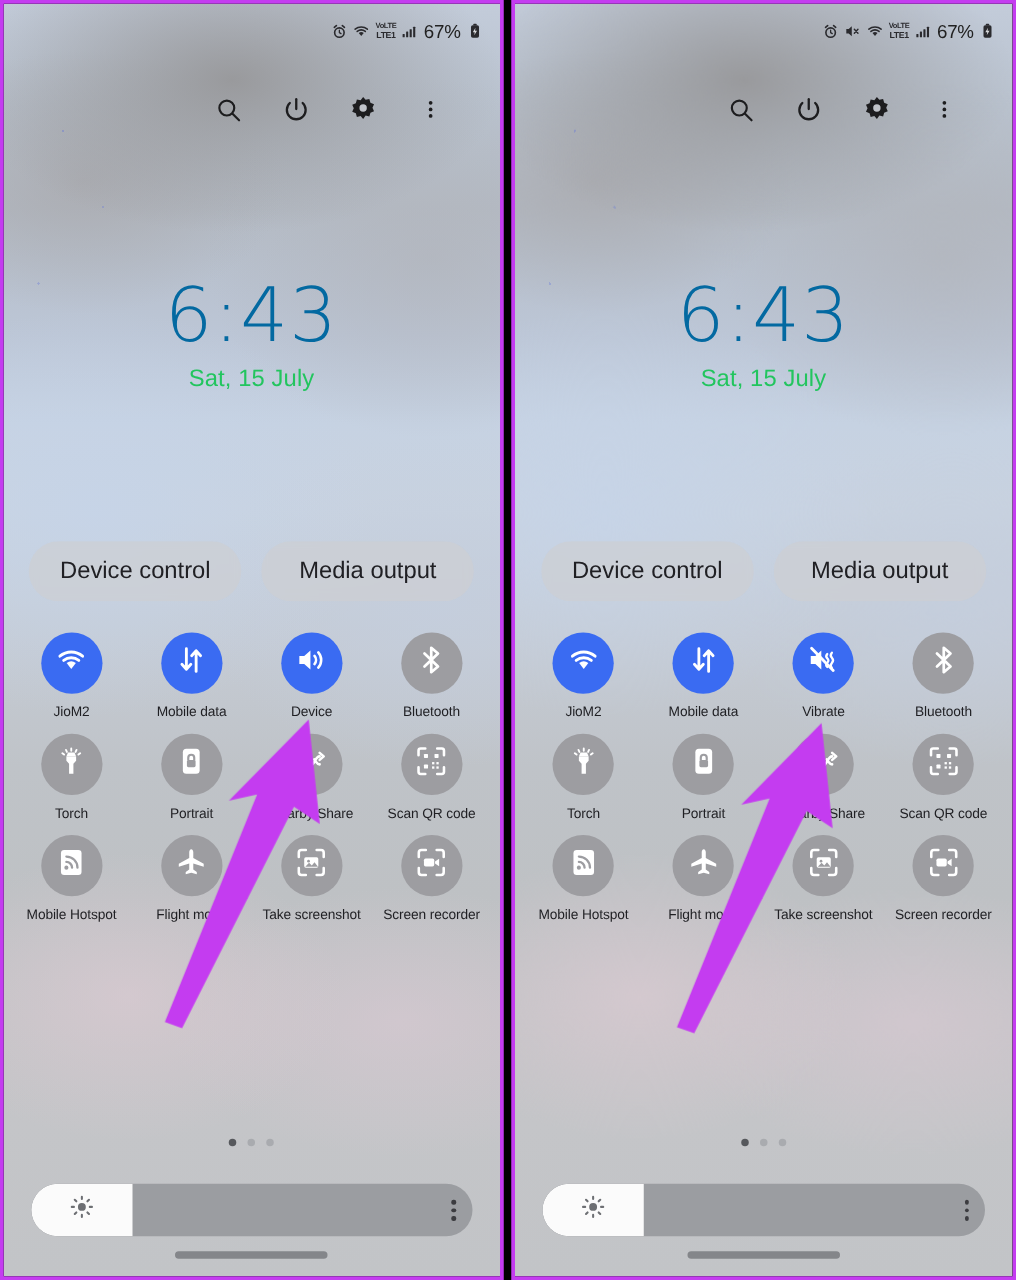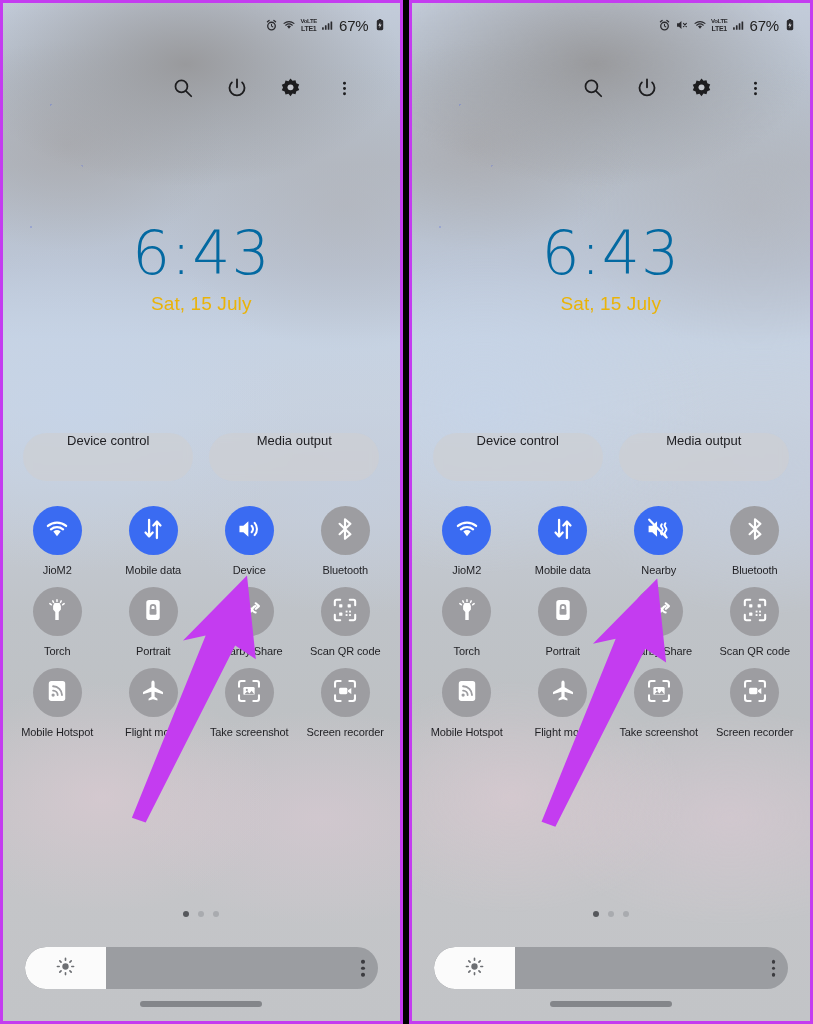--- a/index.html
+++ b/index.html
@@ -138,43 +138,44 @@
   .clock-time {
     font-family: "DejaVu Sans", sans-serif;
     font-size: 60px;
     font-weight: 300;
     color: #0369a1;
     letter-spacing: 1px;
     line-height: 68px;
   }
   .clock-date {
     font-size: 19px;
-    color: #eab308;
+    color: #22c55e;
     margin-top: 6px;
     letter-spacing: 0.1px;
   }
 
   
   .pill-row {
     position: absolute;
     top: 430px;
     left: 0; right: 0;
     display: flex;
     justify-content: center;
     gap: 16px;
     z-index: 4;
   }
   .pill {
     width: 170px;
     height: 48px;
     border-radius: 26px;
     background: rgba(205,207,211,0.72);
     display: flex;
+    align-items: center;
     justify-content: center;
-    font-size: 13px;
+    font-size: 19px;
     color: #202024;
     backdrop-filter: blur(4px);
   }
 
   
   .qs-grid {
     position: absolute;
     top: 503px;
     left: 0; right: 0;
     z-index: 4;
@@ -637,21 +638,21 @@
           </div>
           <div class="qs-tile">
             <div class="qs-circle on">
               <span><svg width="26" height="26" viewBox="0 0 24 24" fill="none">
                   <path d="M2.4 9.1h3.4L10.2 4.9v14.2L5.8 14.9H2.4z" fill="#ffffff"></path>
                   <path d="M3 3.4 19 19.8" stroke="#ffffff" stroke-width="2.1" stroke-linecap="round"></path>
                   <path d="M14.6 7.6c-1.1 1.2-1.1 2.1 0 3.2s1.1 2.1 0 3.2 -1.1 2.1 0 3.2" stroke="#ffffff" stroke-width="1.7" fill="none" stroke-linecap="round"></path>
                   <path d="M18 6.6c-1.2 1.4-1.2 2.5 0 3.8s1.2 2.5 0 3.8 -1.2 2.5 0 3.8" stroke="#ffffff" stroke-width="1.7" fill="none" stroke-linecap="round"></path>
                 </svg></span>
             </div>
-            <div class="qs-label">Nearby</div>
+            <div class="qs-label">Vibrate</div>
           </div>
           <div class="qs-tile">
             <div class="qs-circle ">
               <span><svg width="26" height="26" viewBox="0 0 24 24" fill="none">
                   <path d="M7 7.2 17 16.8 12 21V3l5 4.2L7 16.8" stroke="#ffffff" stroke-width="2" fill="none" stroke-linejoin="round" stroke-linecap="round"></path>
                 </svg></span>
             </div>
             <div class="qs-label">Bluetooth</div>
           </div>
         </div>

